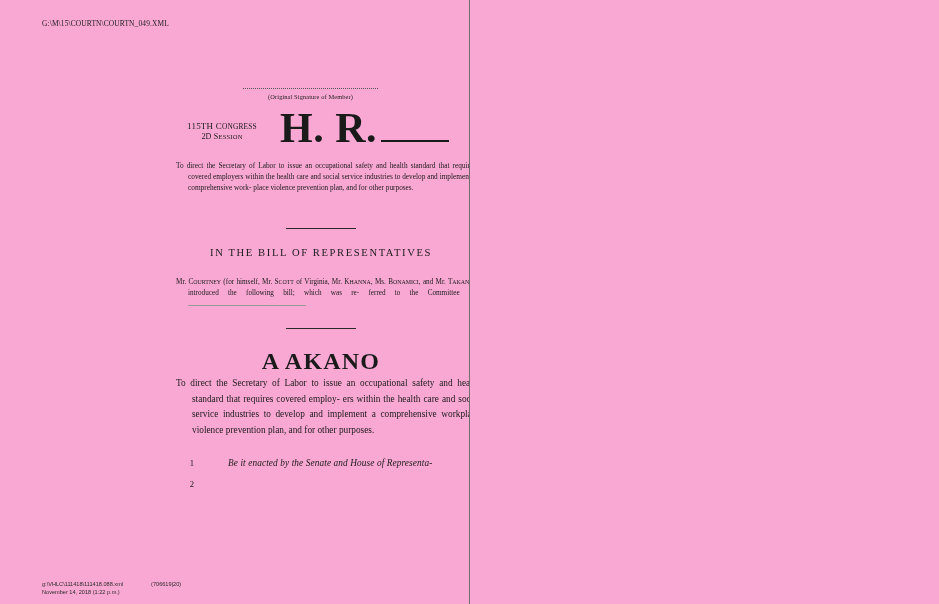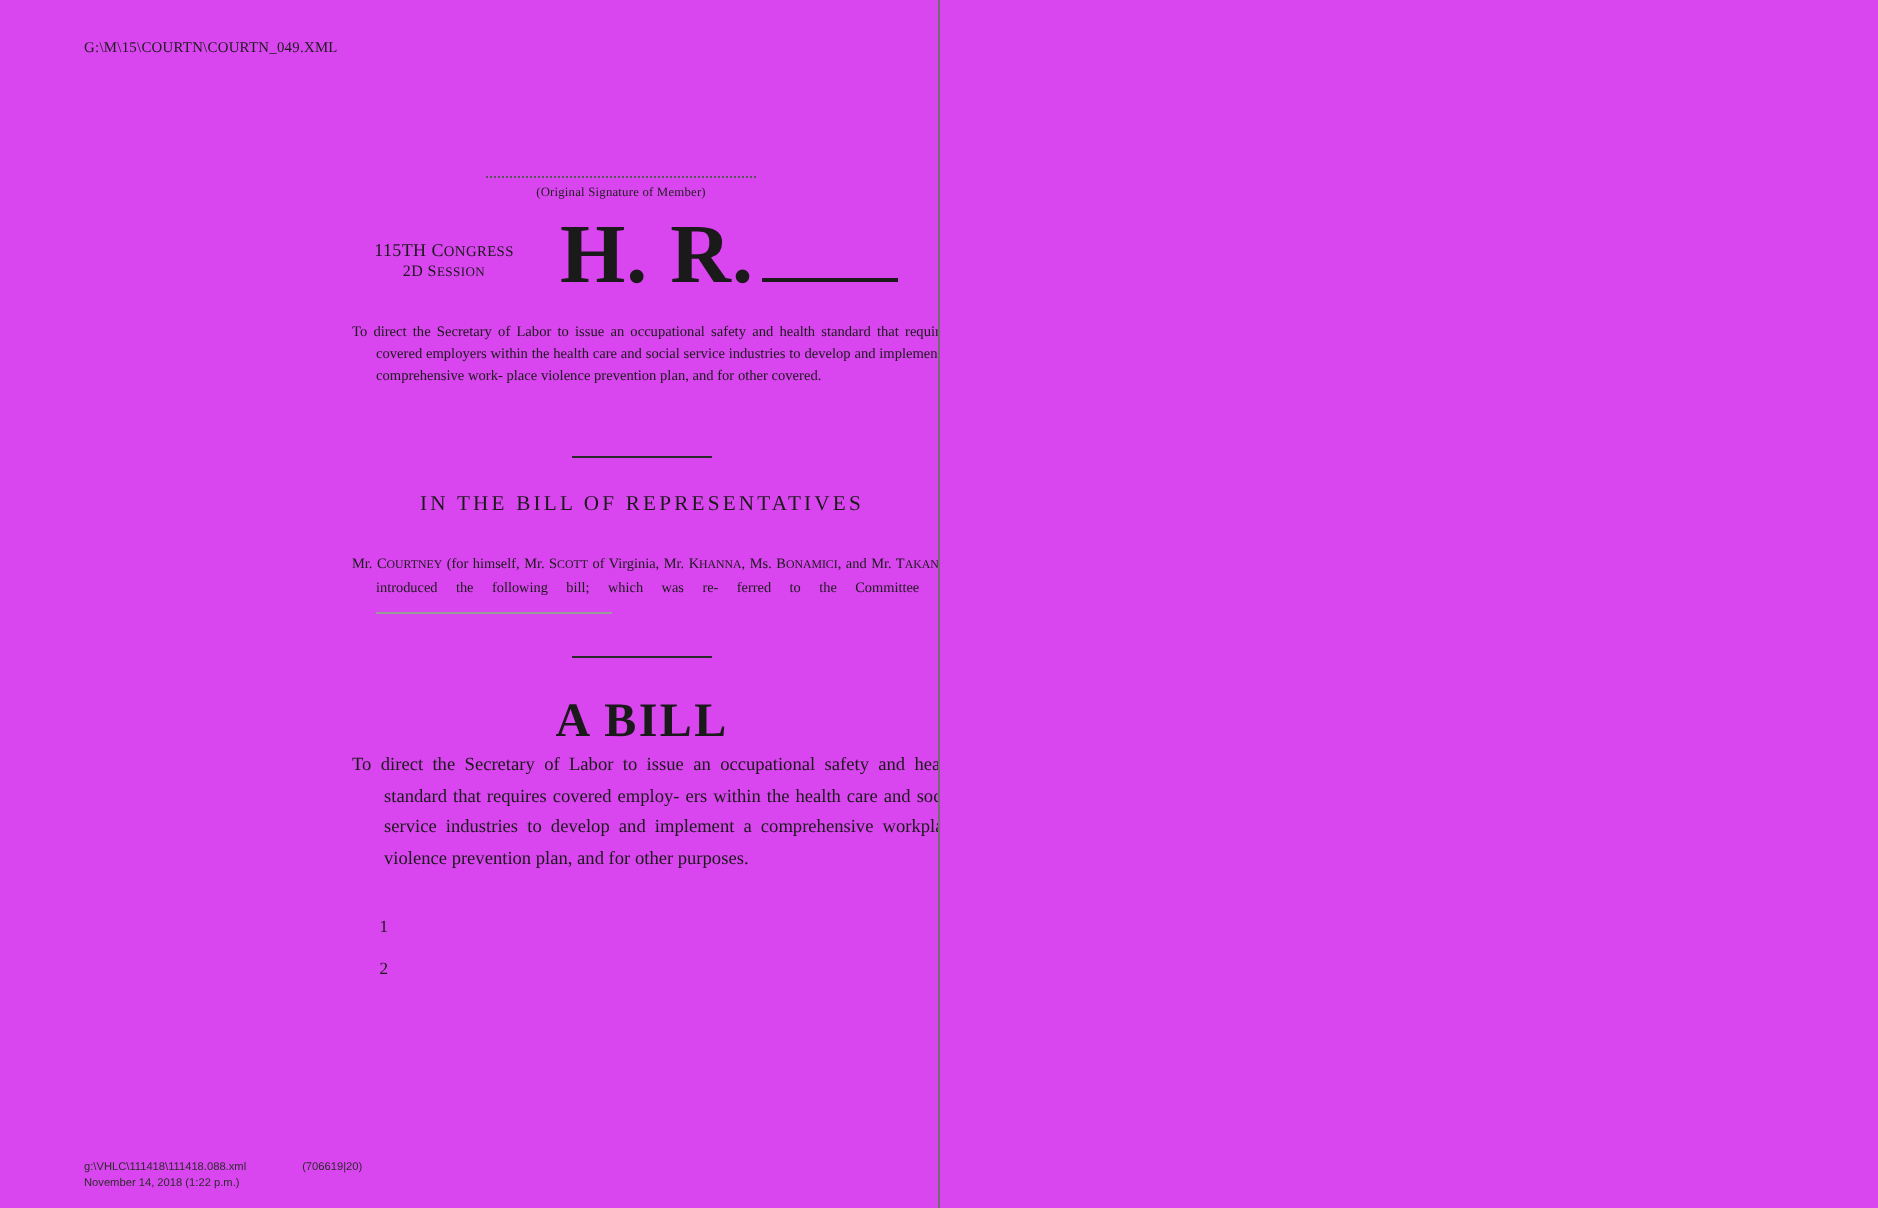--- a/index.html
+++ b/index.html
@@ -20,21 +20,21 @@
     display: flex;
     width: 939px;
     height: 604px;
     position: relative;
   }
 
   .page {
     position: relative;
     height: 604px;
     box-sizing: border-box;
-    background: #d946ef;
+    background: #f9a8d4;
   }
   .page-left  { width: 470px; }
   .page-right { width: 469px; }
 
   .spread-divider {
     position: absolute;
     left: 469px;
     top: 0;
     width: 1px;
     height: 604px;
@@ -257,48 +257,49 @@
         </div>
         <div class="hr-title">
           <span>H. R.</span><span class="hr-blank"></span>
         </div>
       </div>
 
       <div class="purpose">
         <span>To direct the Secretary of Labor to issue an occupational safety and health</span>
         <span>standard that requires covered employers within the health care and</span>
         <span>social service industries to develop and implement a comprehensive work-</span>
-        <span>place violence prevention plan, and for other covered.</span>
+        <span>place violence prevention plan, and for other purposes.</span>
       </div>
 
       <div class="rule rule-1"></div>
 
       <div class="house-heading">IN THE BILL OF REPRESENTATIVES</div>
 
       <div class="sponsors">
         <span>Mr. C<span class="sc">OURTNEY</span> (for himself, Mr. S<span class="sc">COTT</span> of Virginia, Mr. K<span class="sc">HANNA</span>, Ms.</span>
         <span>B<span class="sc">ONAMICI</span>, and Mr. T<span class="sc">AKANO</span>) introduced the following bill; which was re-</span>
         <span>ferred to the Committee on</span><span class="blank-inline"></span>
       </div>
 
       <div class="rule rule-2"></div>
 
-      <div class="bill-title">A BILL</div>
+      <div class="bill-title">A AKANO</div>
 
       <div class="bill-purpose">
         <span>To direct the Secretary of Labor to issue an occupational</span>
         <span>safety and health standard that requires covered employ-</span>
         <span>ers within the health care and social service industries</span>
         <span>to develop and implement a comprehensive workplace</span>
         <span>violence prevention plan, and for other purposes.</span>
       </div>
 
       <div class="enacting">
         <div class="enact-line">
           <span class="enact-num">1</span>
+          <span class="enact-text ind">Be it enacted by the Senate and House of Representa-</span>
         </div>
         <div class="enact-line">
           <span class="enact-num">2</span>
         </div>
       </div>
 
     </div>
 
     <div class="doc-footer">
       <span class="footer-row">

